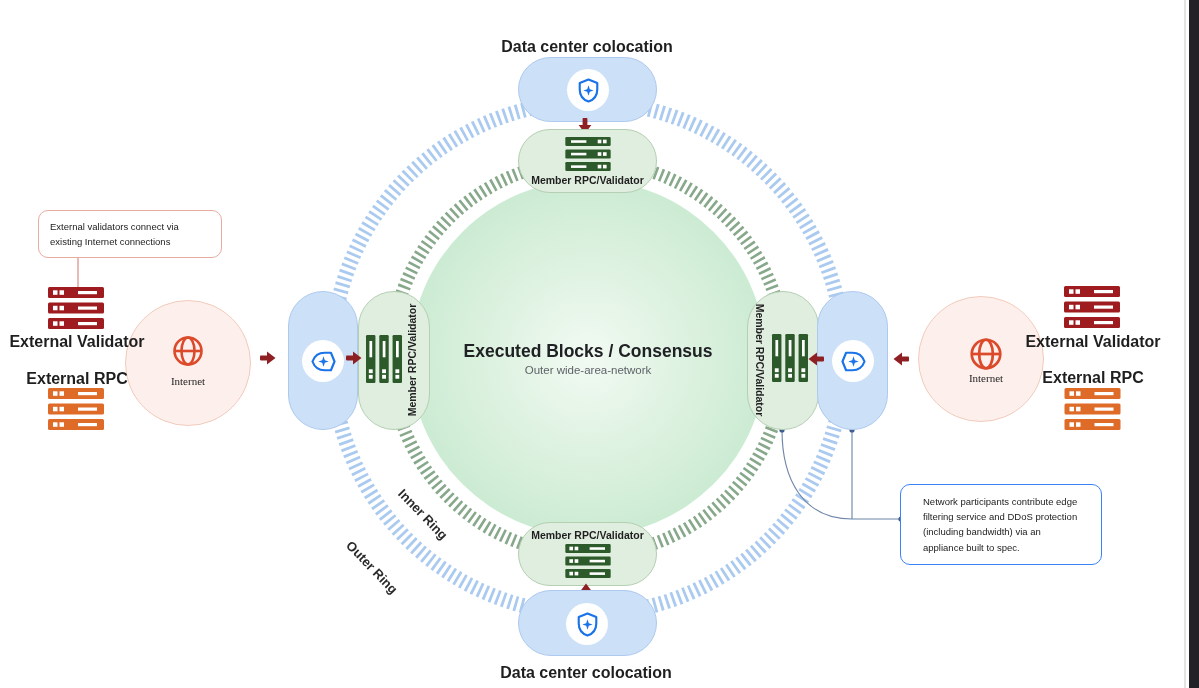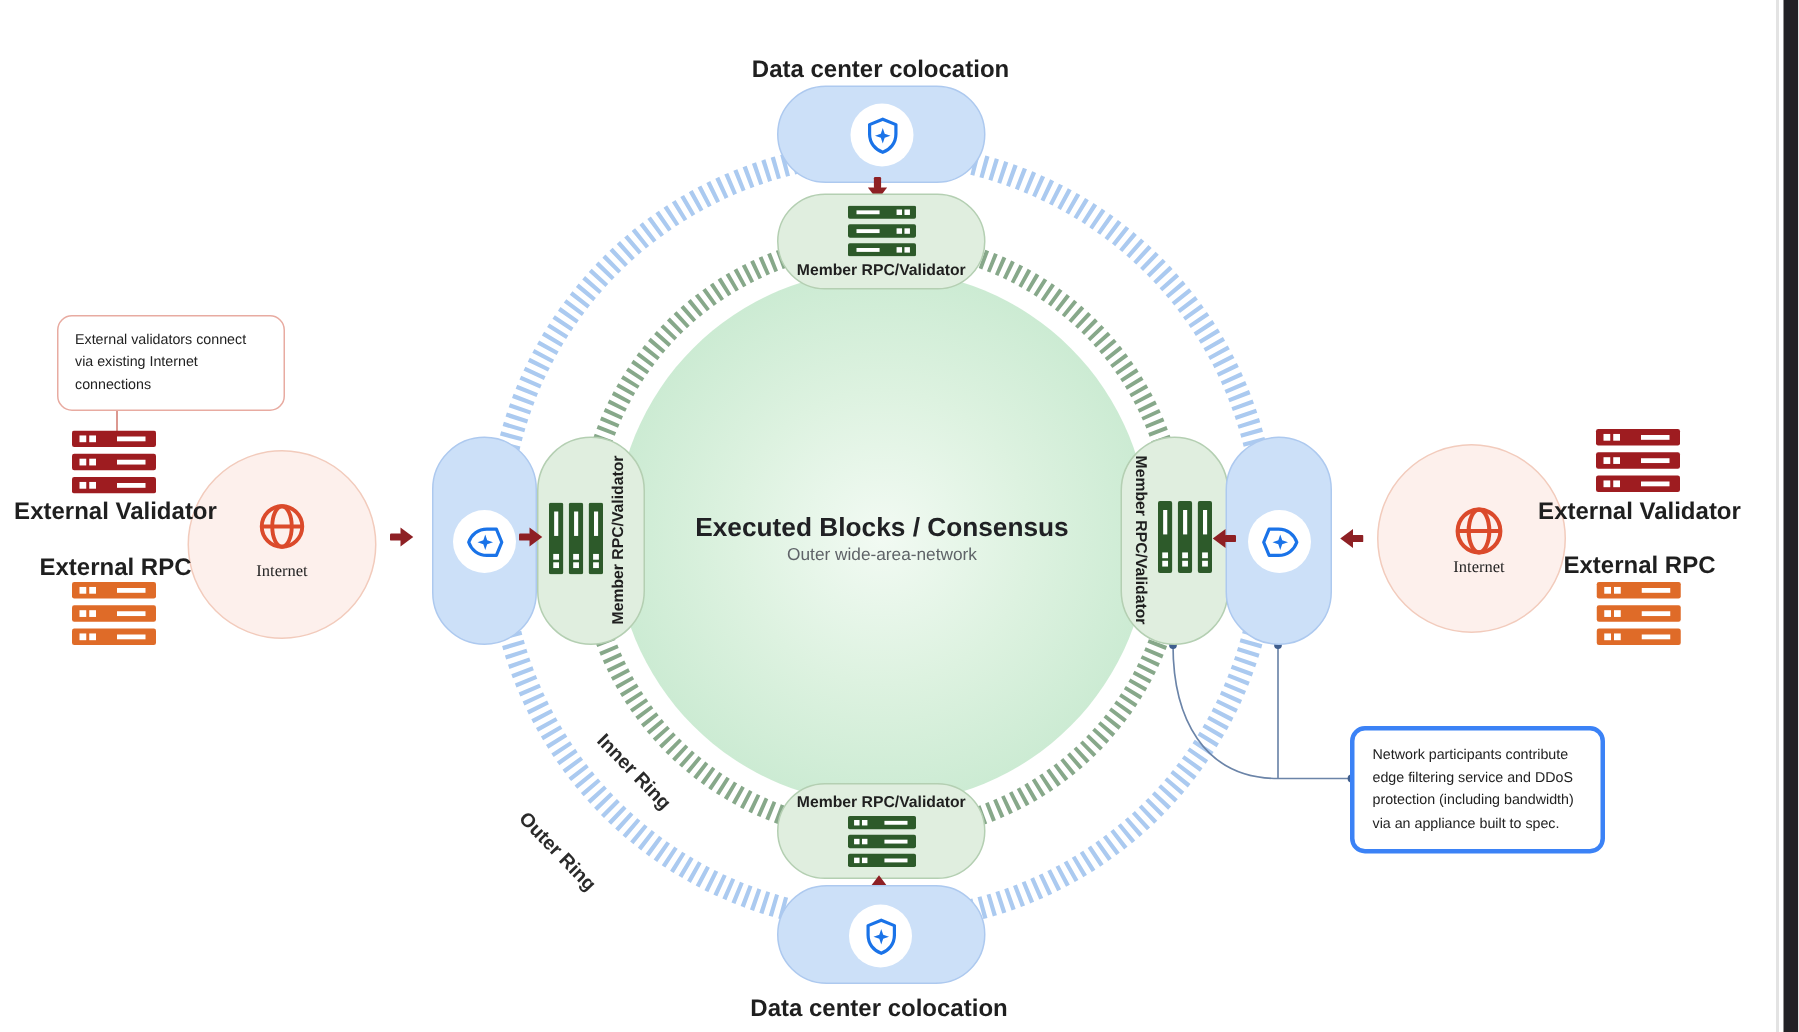--- a/index.html
+++ b/index.html
@@ -39,22 +39,22 @@
   .globe-color { color:#db4a2b; }
 
   .node-col { display:flex; flex-direction:column; align-items:center; }
 
   
   .net-circle { position:absolute; border-radius:50%; background:#fdf0ec; border:1px solid #f2cbbc; box-sizing:border-box; }
 
   
   .callout { position:absolute; background:#fff; border-radius:10px; box-sizing:border-box;
     font-size:9.5px; line-height:1.6; color:#222; }
-  .callout-left  { left:38px; top:210px; width:152px; padding:8px 11px; border:1px solid #e8aba1; }
-  .callout-right { left:900px; top:484px; width:170px; padding:9px 12px; border:3px solid #3b82f6; }
+  .callout-left  { left:38px; top:210px; width:184px; padding:8px 11px; border:1px solid #e8aba1; }
+  .callout-right { left:900px; top:484px; width:202px; padding:9px 22px; border:1px solid #3b82f6; }
 
   
   .edge-gray { position:absolute; left:1184px; top:0; width:2px; height:688px; background:#e3e3e3; }
   .edge-dark { position:absolute; left:1189px; top:0; width:10px; height:688px; background:#222226; }
 </style>
 </head>
 <body>
 
 <div class="canvas">
 

